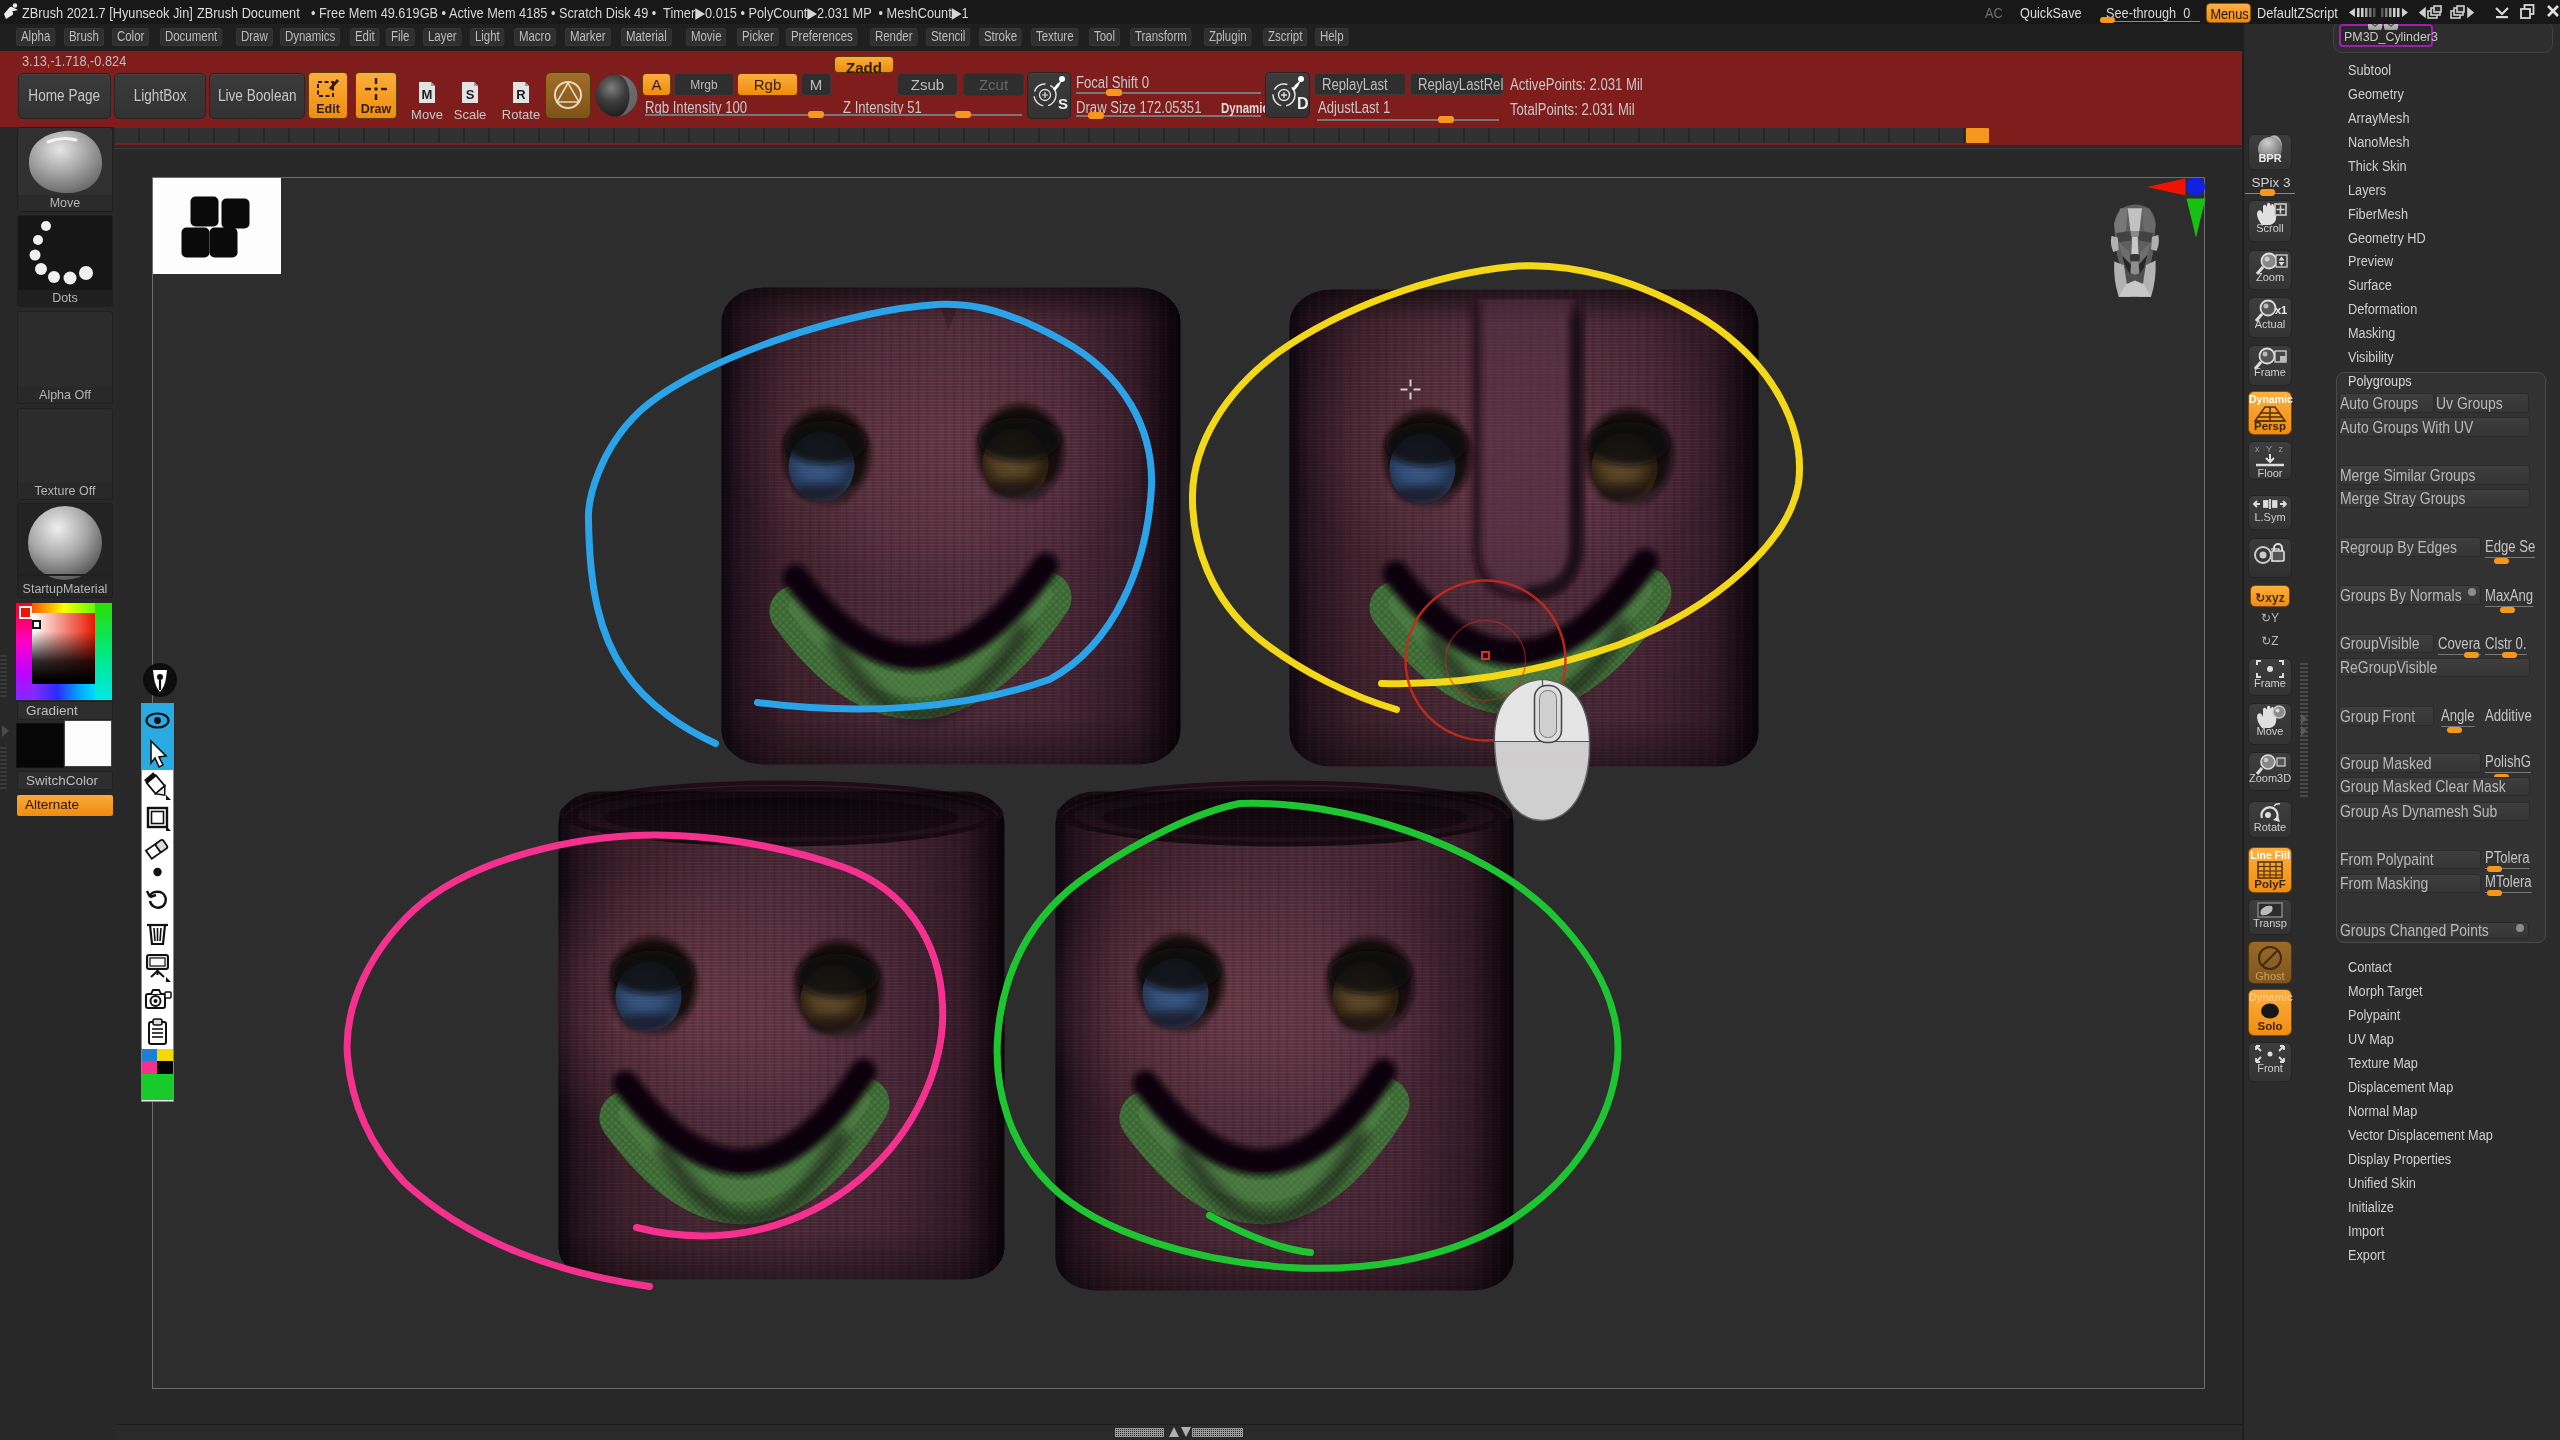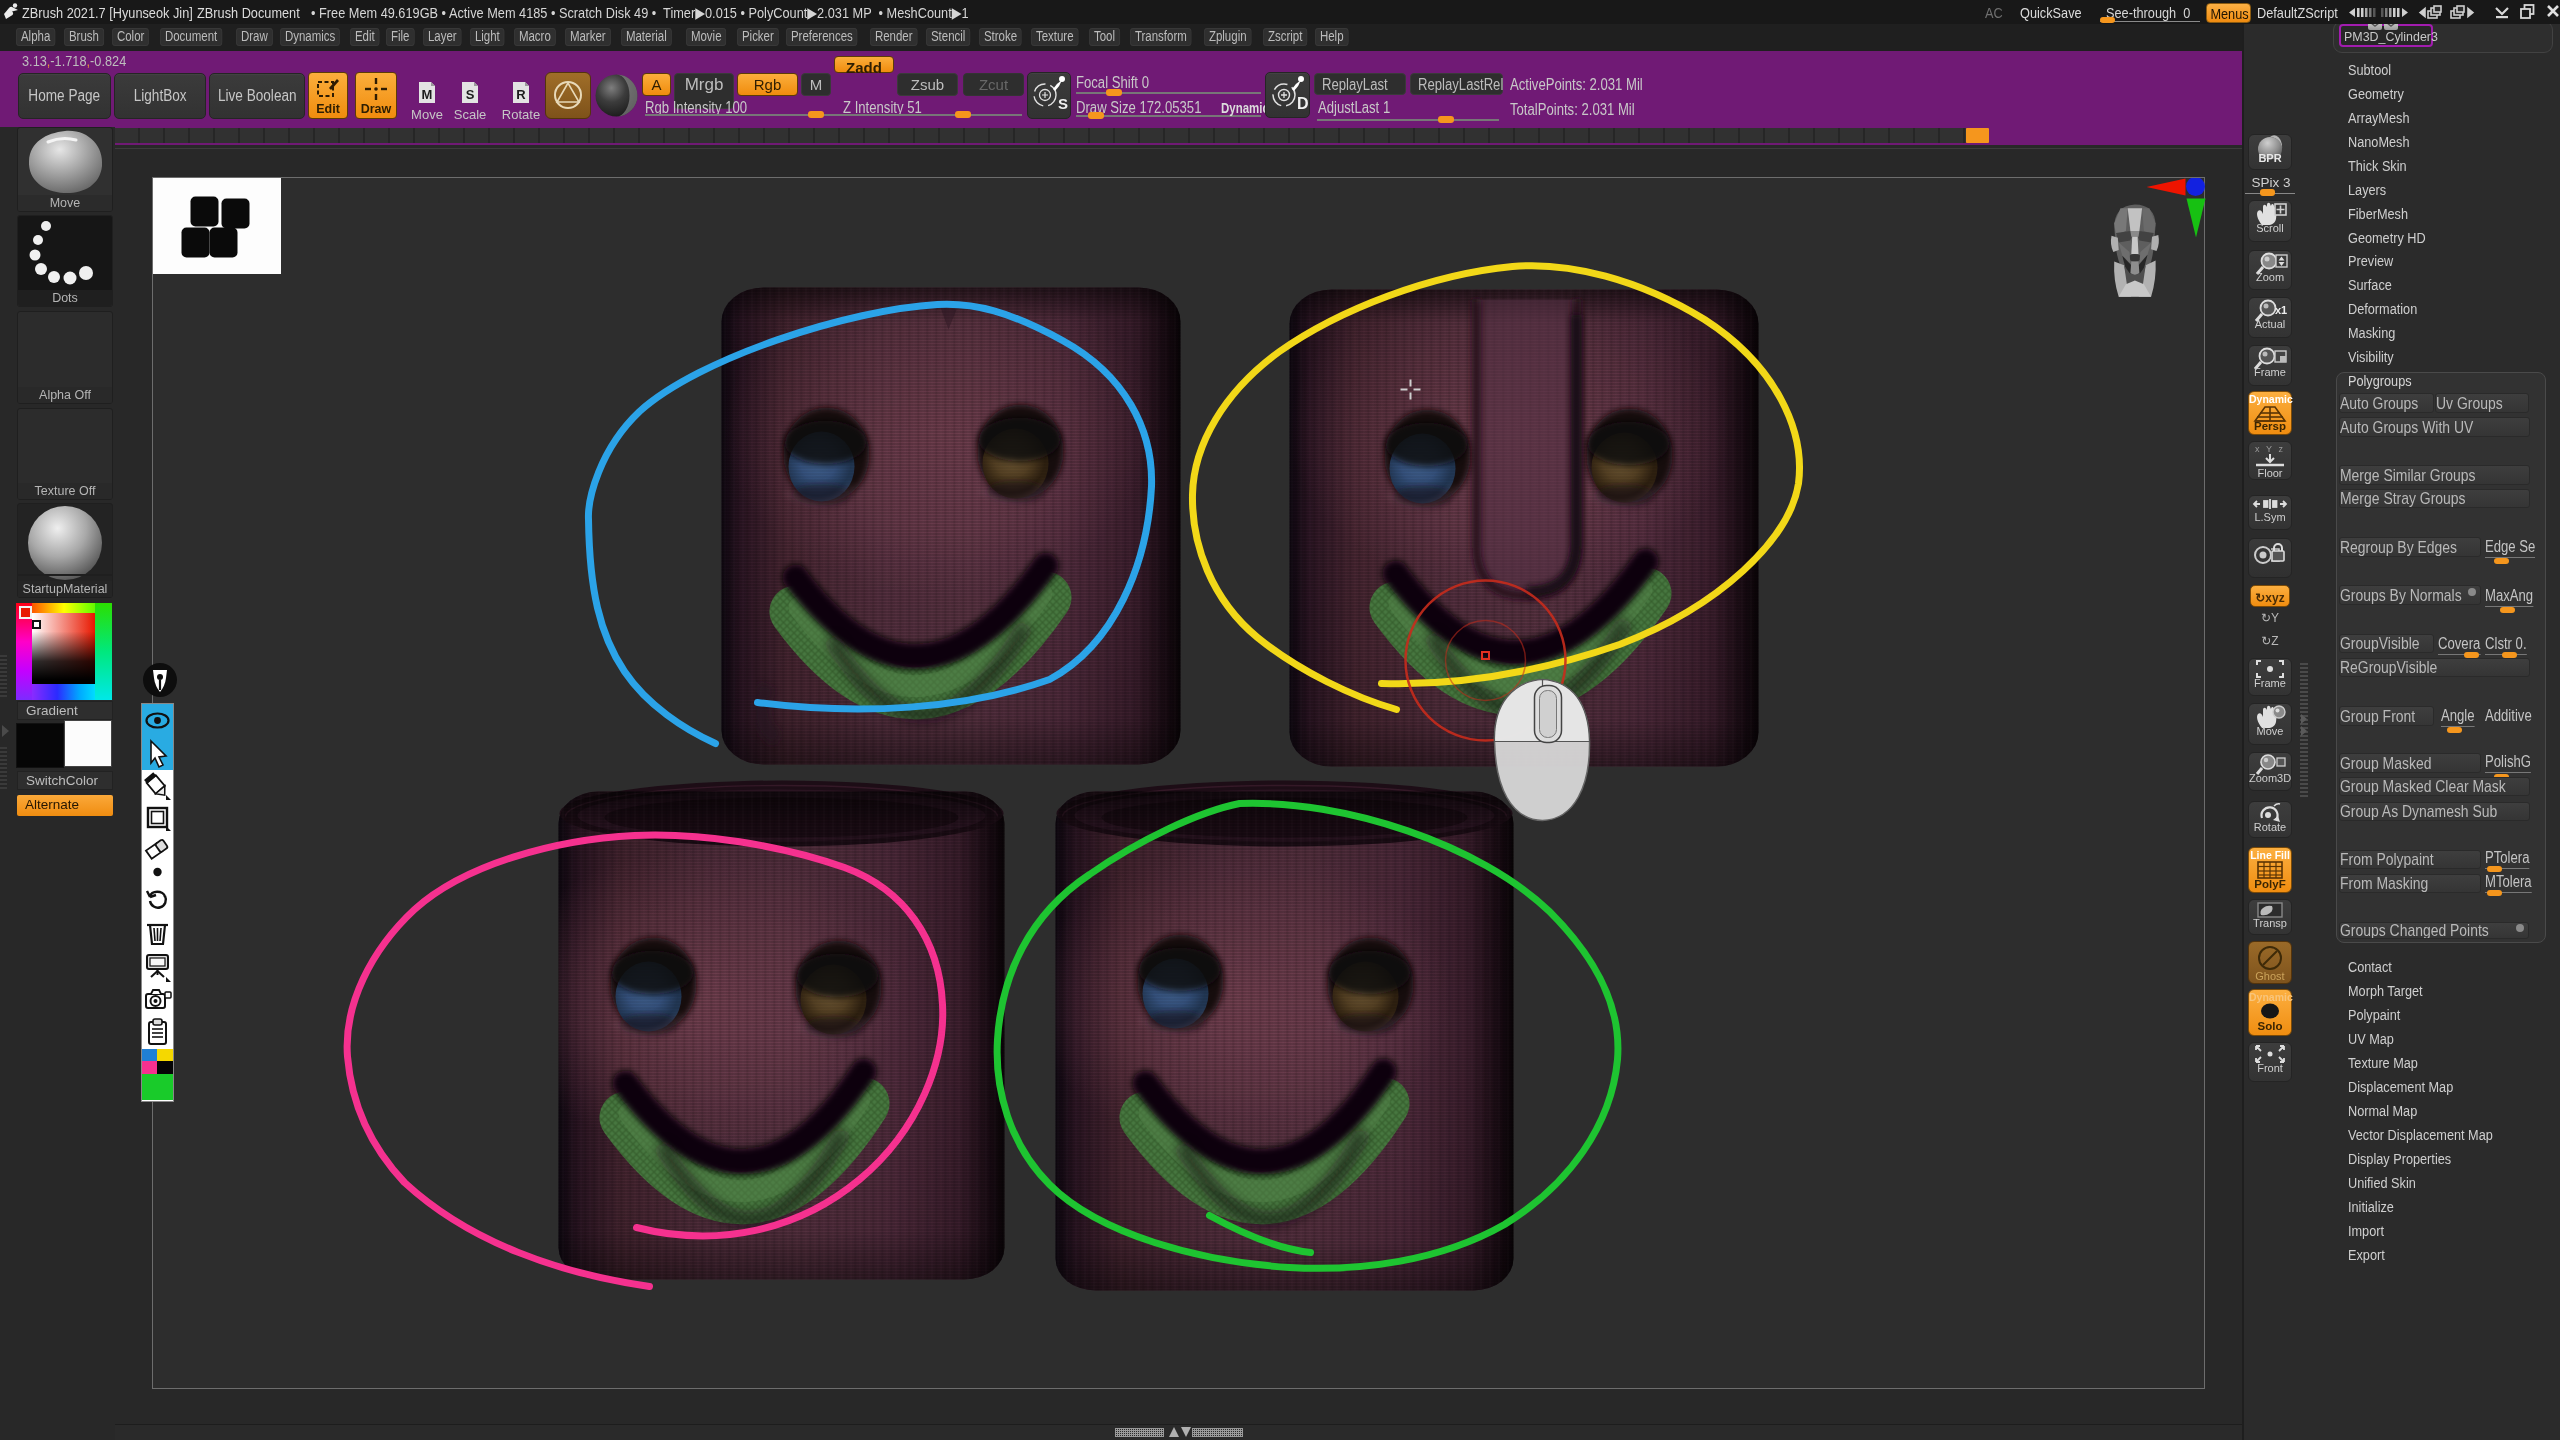--- a/index.html
+++ b/index.html
@@ -1,17 +1,17 @@
 <!DOCTYPE html>
 <html><head>
 <meta charset="utf-8">
 <style>
 *{margin:0;padding:0;box-sizing:border-box}
 html,body{width:2560px;height:1440px;background:#262626;overflow:hidden}
-#root{position:relative;width:2560px;height:1440px;background:#701a75;font-family:"Liberation Sans",sans-serif;color:#c8c8c8}
+#root{position:relative;width:2560px;height:1440px;background:#7f1d1d;font-family:"Liberation Sans",sans-serif;color:#c8c8c8}
 .abs{position:absolute}
 .cx{display:inline-block;transform:scaleX(.82);transform-origin:0 50%;white-space:nowrap}
 .cxc{display:inline-block;transform:scaleX(.85);transform-origin:50% 50%;white-space:nowrap}
 
 #titlebar{position:absolute;left:0;top:0;width:2560px;height:24px;background:#181818;color:#dcdcdc;font-size:15px;z-index:20}
 #titlebar .t{position:absolute;top:4px;white-space:nowrap;transform:scaleX(.85);transform-origin:0 50%}
 
 #menubar{position:absolute;left:0;top:24px;width:2560px;height:27px;background:#1f1f1f}
 .mitem{position:absolute;top:4px;height:18px;line-height:17px;padding:0 6px;background:#2f2f2f;border-radius:4px;color:#bcbcbc;font-size:14px;box-shadow:0 0 0 1px #383838 inset;transform:scaleX(.82);transform-origin:0 50%}
 #coords{position:absolute;left:22px;top:52px;font-size:15px;color:#bdbdbd;transform:scaleX(.85);transform-origin:0 50%}
@@ -202,21 +202,21 @@
             </clipPath>
             <clipPath id="clipBR">
               <rect x="1056" y="792" width="458" height="499" rx="40" ry="32"></rect>
             </clipPath>
           </defs>
           <circle cx="21.5" cy="25.5" r="21" fill="url(#msph)"></circle>
           <path d="M21.5 4.5 a21 21 0 0 1 0 42 a13 21 0 0 0 0-42" fill="#9c9c9c" opacity=".55"></path>
         </svg>
     </div>
     <div class="obtn" style="left:642px;top:73px;width:29px;height:23px;line-height:22px;font-size:15px;font-weight:normal">A</div>
-    <div class="dbtn" style="left:674px;top:73px;width:60px;height:36px;line-height:22px;font-size:17px">Mrgb</div>
+    <div class="dbtn" style="left:674px;top:73px;width:60px;height:23px;line-height:22px;font-size:12px">Mrgb</div>
     <div class="obtn" style="left:737px;top:73px;width:61px;height:23px;line-height:22px;font-size:15px;font-weight:normal">Rgb</div>
     <div class="dbtn" style="left:801px;top:73px;width:30px;height:23px;line-height:22px;font-size:15px">M</div>
     <div class="obtn" style="left:834px;top:56px;width:60px;height:17px;line-height:22px;font-size:15px;font-weight:bold">Zadd</div>
     <div class="dbtn" style="left:897px;top:73px;width:61px;height:23px;line-height:22px;font-size:15px">Zsub</div>
     <div class="dbtn" style="left:963px;top:73px;width:61px;height:23px;line-height:22px;font-size:15px;color:#686868;border-color:#333">Zcut</div>
     <div class="lbl" style="left:645px;top:99px;font-size:16px">Rgb Intensity 100</div>
     <div class="lbl" style="left:843px;top:99px;font-size:16px">Z Intensity 51</div>
     <div class="slider" style="left:645px;top:114px;width:377px;height:1.5px"></div>
     <div class="shandle" style="left:808px;top:111px"></div>
     <div class="shandle" style="left:955px;top:111px"></div>

